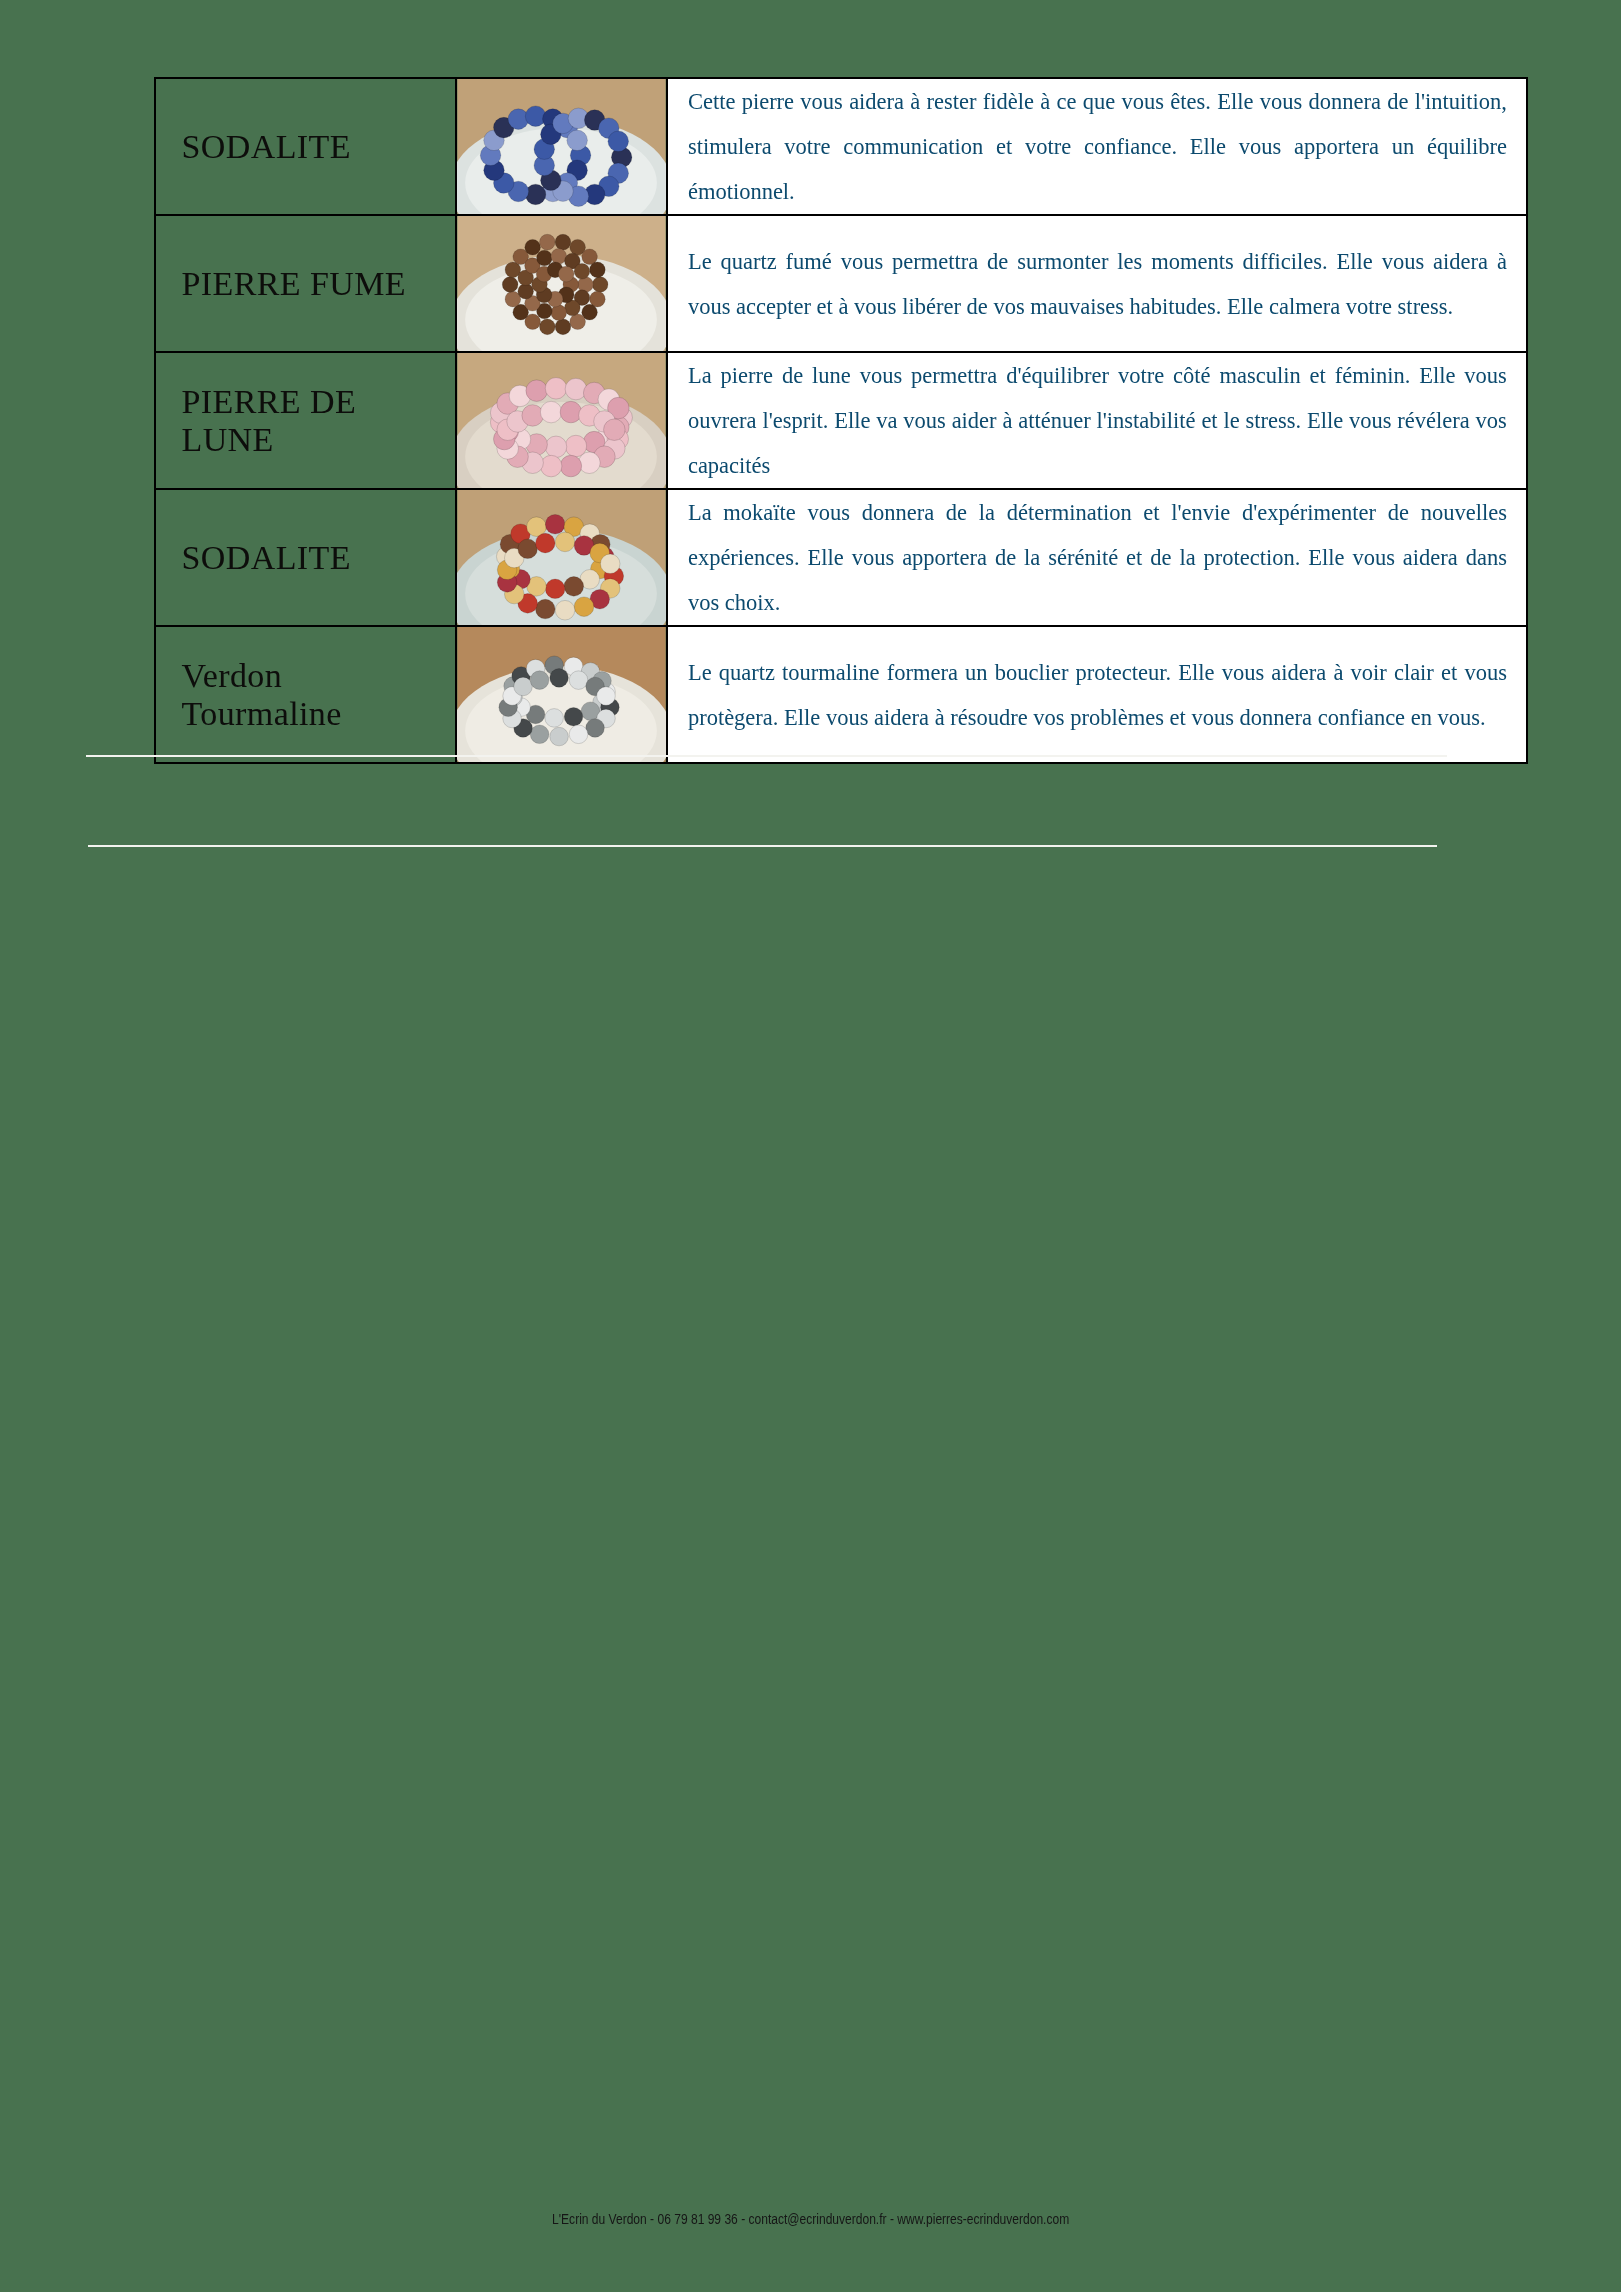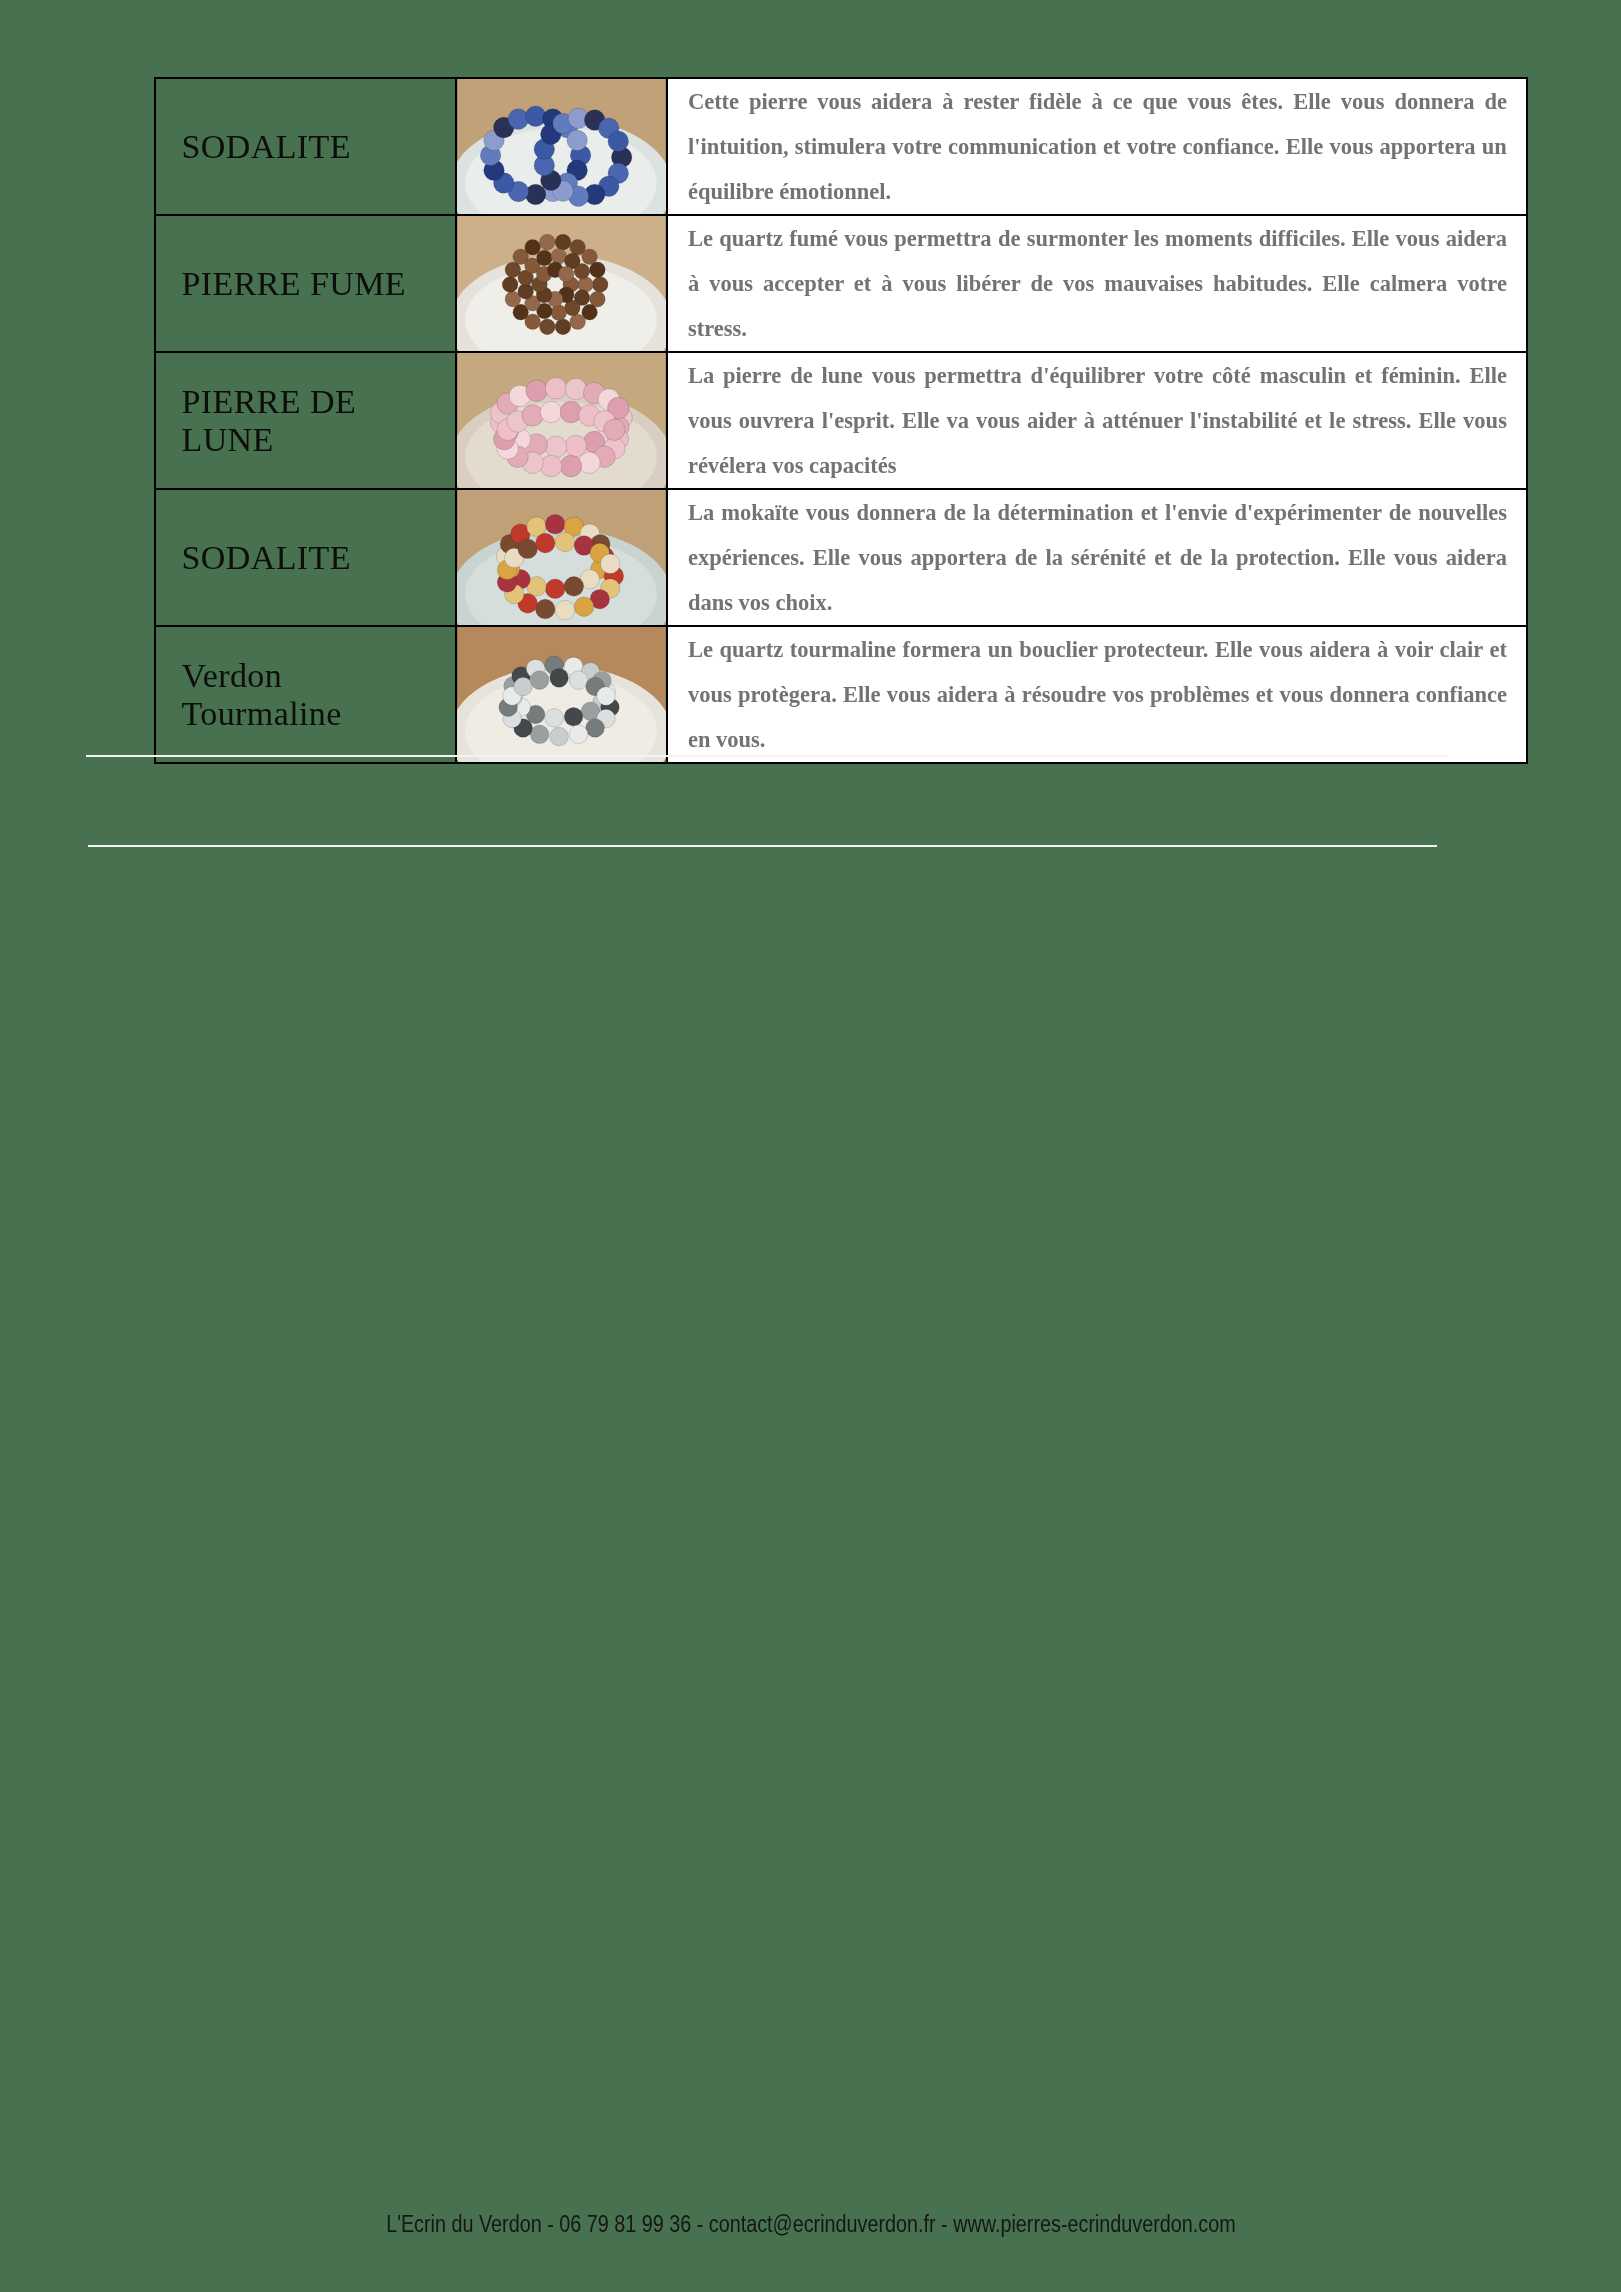--- a/index.html
+++ b/index.html
@@ -14,27 +14,27 @@
   table.stones-table td{border:2px solid #000;overflow:hidden;}
   table.stones-table tr{height:135px;}
   td.name-cell{
     width:266px;padding:0 7.8px 0 25.5px;font-size:34px;color:#0d0d0b;
     vertical-align:middle;letter-spacing:0.4px;
   }
   td.photo-cell{width:209px;padding:0;vertical-align:middle;}
   svg.photo{display:block;width:209px;height:135px;}
   td.desc-cell{
     width:819px;background:#ffffff;padding:0 19.6px;vertical-align:middle;
-    font-size:22.5px;line-height:45px;text-align:justify;color:#737373;font-weight:bold;
+    font-size:22.5px;line-height:45px;text-align:justify;color:#0c4a6e;
   }
   .table-underline{position:absolute;left:86px;top:755px;width:1361px;height:2px;background:#f3f3ef;}
   .separator-line{position:absolute;left:88px;top:845px;width:1349px;height:2px;background:#f3f3ef;}
   .footer{
     position:absolute;left:0;top:2211px;width:100%;text-align:center;
-    font-family:"Liberation Sans",sans-serif;font-size:23px;color:#161616;
+    font-family:"Liberation Sans",sans-serif;font-size:14px;color:#161616;
   }
   .footer-text{display:inline-block;transform:scaleX(.86);white-space:nowrap;}
 </style>
 </head>
 <body>
 
 <div class="page">
 
   <table class="stones-table">
     <tbody>

